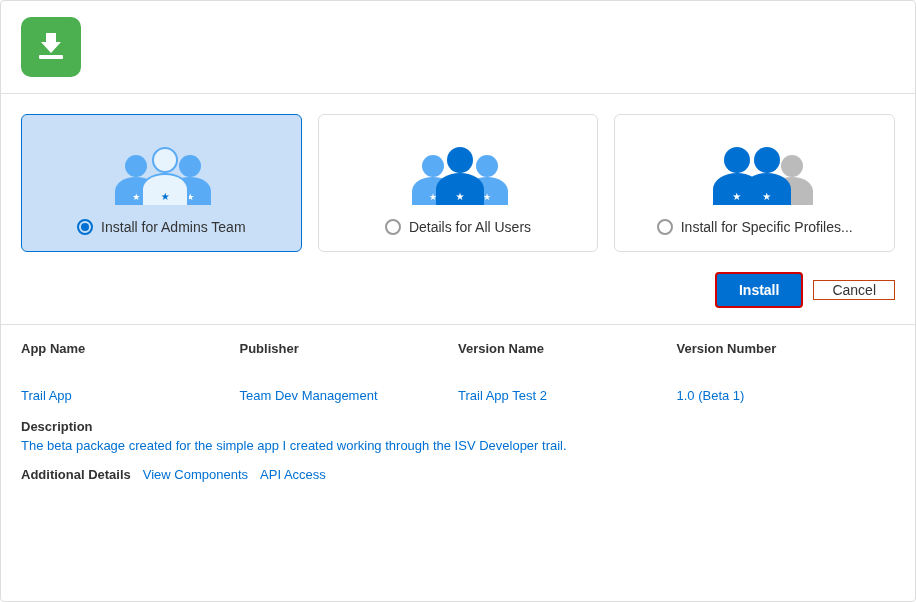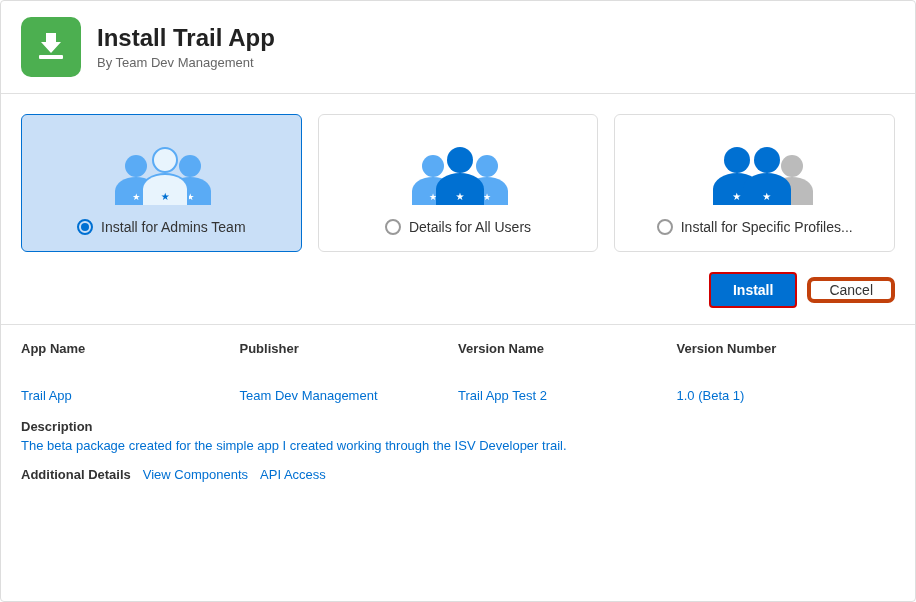--- a/index.html
+++ b/index.html
@@ -130,22 +130,22 @@
       border: 2px solid #d00000;
       border-radius: 4px;
       padding: 8px 22px;
       font-size: 14px;
       font-weight: bold;
       cursor: pointer;
     }
     .btn-cancel {
       background: #fff;
       color: #333;
-      border: 4px solid #c2410c;
-      border-radius: 7px;
+      border: 1px solid #c2410c;
+      border-radius: 0;
       padding: 1px 18px;
       font-size: 14px;
       cursor: pointer;
     }
     
     .info-section {
       border-top: 1px solid #e0e0e0;
       padding: 16px 20px 0;
     }
     .info-grid {
@@ -202,24 +202,20 @@
 
 <div class="modal">
 
   <div class="modal-header">
     <div class="app-icon">
       <svg viewBox="0 0 36 36" fill="white">
         <path d="M18 24 L8 13 L13 13 L13 4 L23 4 L23 13 L28 13 Z"></path>
         <rect x="6" y="26" width="24" height="4" rx="1"></rect>
       </svg>
     </div>
-    <div class="header-text">
-      <h1>Install Trail App</h1>
-      <div class="subtitle">By Team Dev Management</div>
-    </div>
   </div>
 
   <div class="install-options">
 
     <div class="option-card selected">
       <div class="icon-group admin-group">
 
         <div class="person-figure" style="position:absolute;left:4px;bottom:0;z-index:1;">
           <div style="width:22px;height:22px;border-radius:50%;background:#5aabf5;"></div>
           <div style="width:42px;height:28px;border-radius:50% 50% 0 0;background:#5aabf5;position:relative;">

